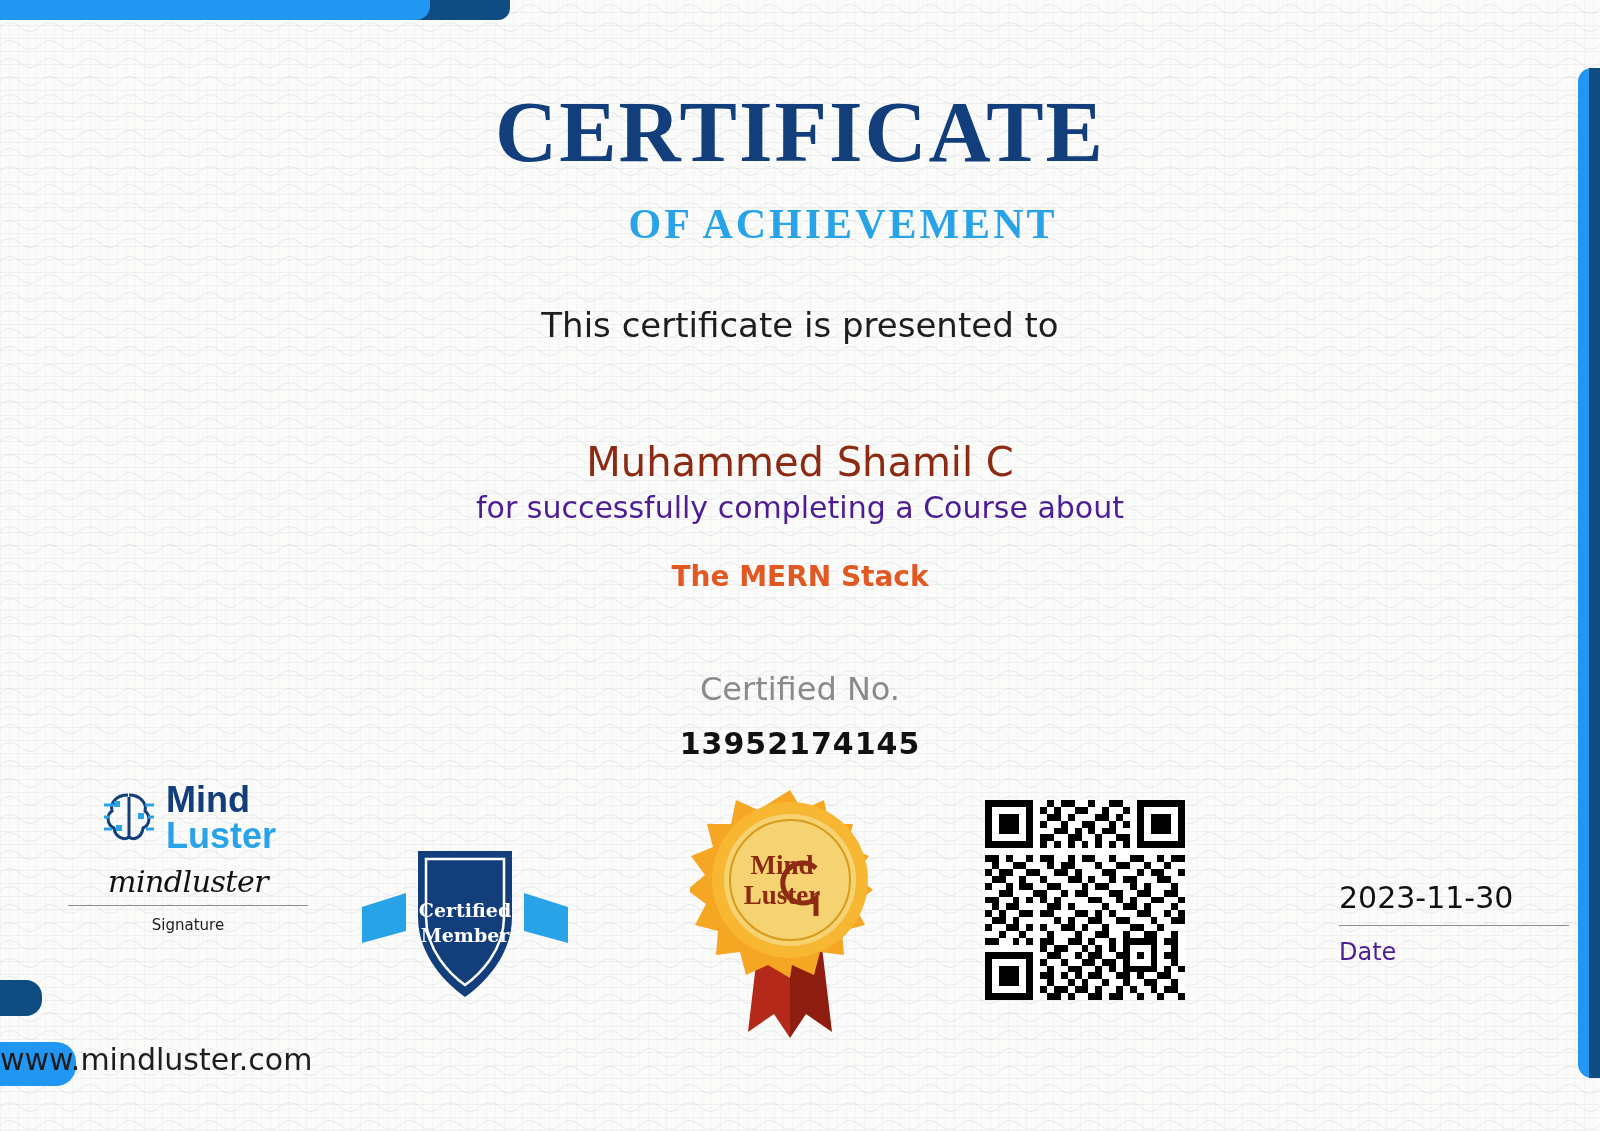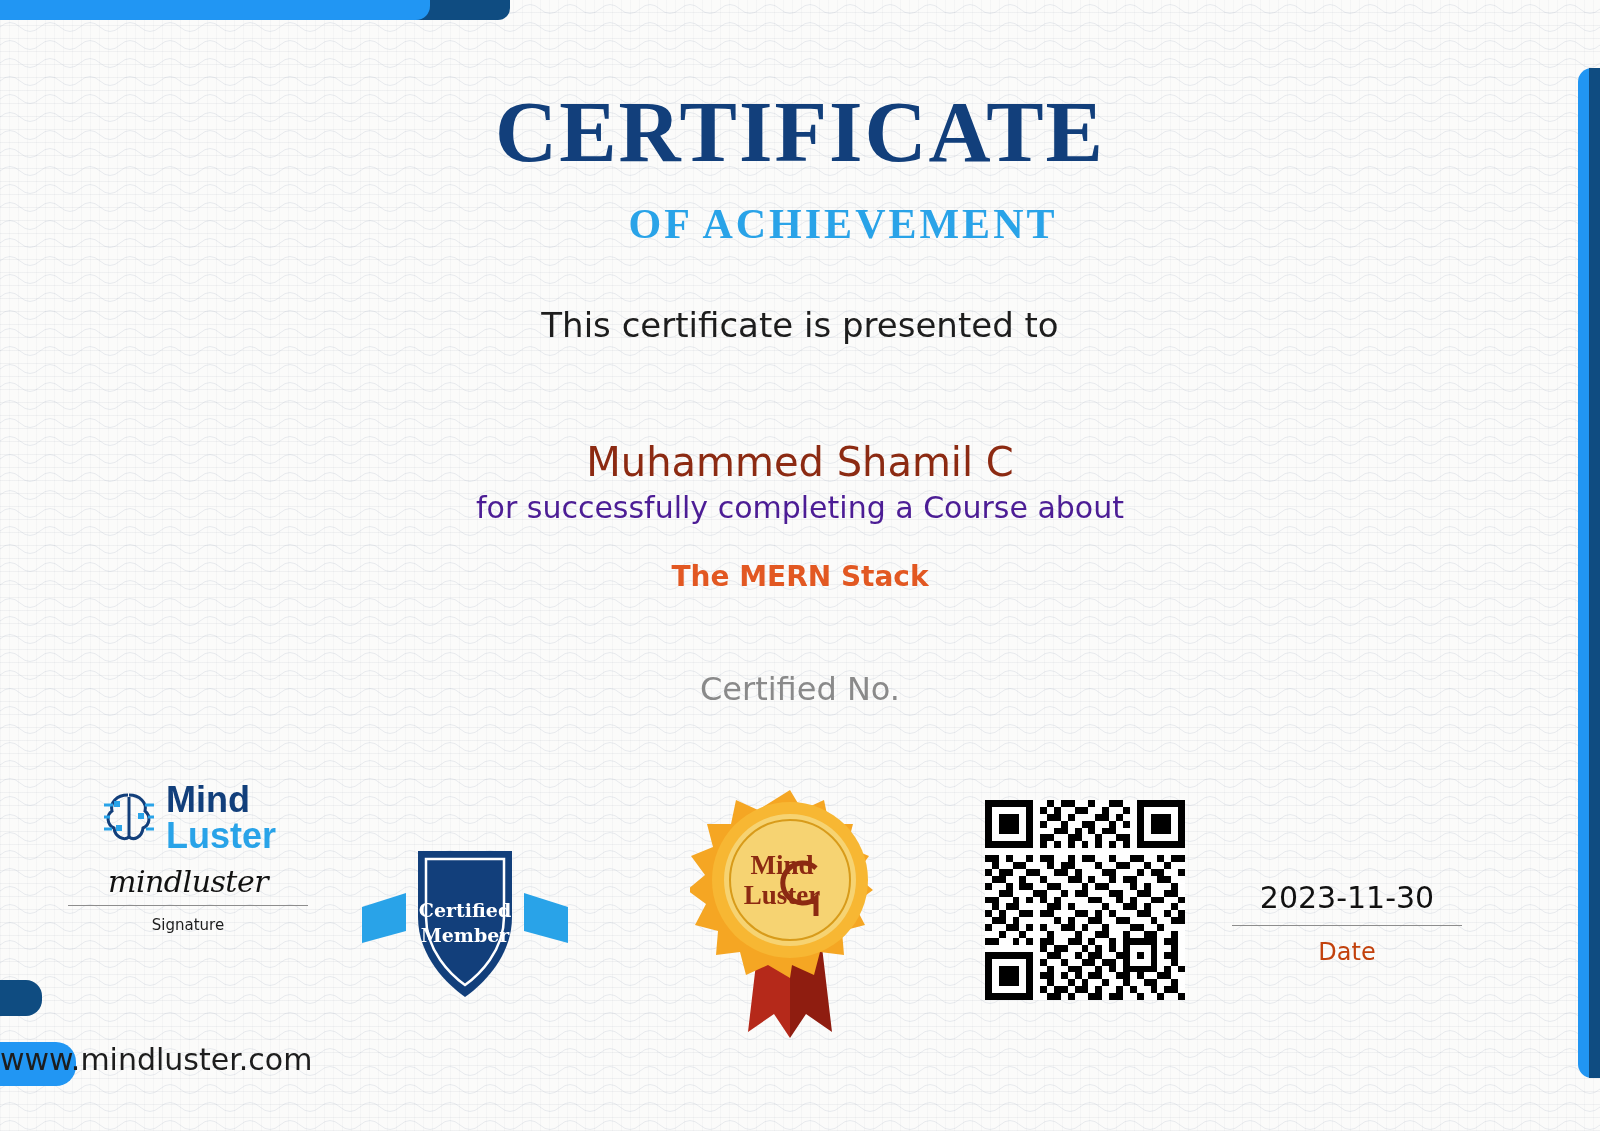--- a/index.html
+++ b/index.html
@@ -277,37 +277,37 @@
   .qr-canvas {
     width: 200px;
     height: 200px;
     background: #ffffff;
     display: block;
   }
 
   
   .date-block {
     position: absolute;
-    left: 1232px;
+    left: 1339px;
     top: 880px;
     width: 230px;
-    text-align: center;
+    text-align: left;
   }
   .date-value {
     font-size: 30px;
     color: #111;
   }
   .date-line {
     border-top: 1px solid #8d8d8d;
     margin-top: 10px;
     width: 230px;
   }
   .date-label {
     font-size: 24px;
-    color: #c2410c;
+    color: #4c1d95;
     margin-top: 12px;
   }
 
   .website {
     position: absolute;
     top: 1042px;
     left: 0;
     width: 100%;
     text-align: left;
     font-size: 30px;
@@ -338,20 +338,21 @@
 
   <div class="content">
 
     <div class="title">CERTIFICATE</div>
     <div class="subtitle">OF ACHIEVEMENT</div>
     <div class="presented-to">This certificate is presented to</div>
     <div class="recipient">Muhammed Shamil C</div>
     <div class="for-completing">for successfully completing a Course about</div>
     <div class="course-name">The MERN Stack</div>
     <div class="certified-no-label">Certified No.</div>
+    <div class="certified-no-value">13952174145</div>
 
     <div class="signature-block">
       <div class="ml-logo">
         <svg width="58" height="62" viewBox="0 0 58 62">
           <g fill="none" stroke="#123f7b" stroke-width="3">
             <path d="M28 8 C16 8 10 16 12 24 C6 28 7 38 14 41 C15 50 24 54 29 50"></path>
             <path d="M29 8 C40 8 47 16 45 24 C51 29 50 38 43 41 C42 50 34 54 29 50"></path>
             <line x1="29" y1="10" x2="29" y2="50"></line>
           </g>
           <g stroke="#29a3e8" stroke-width="3">

